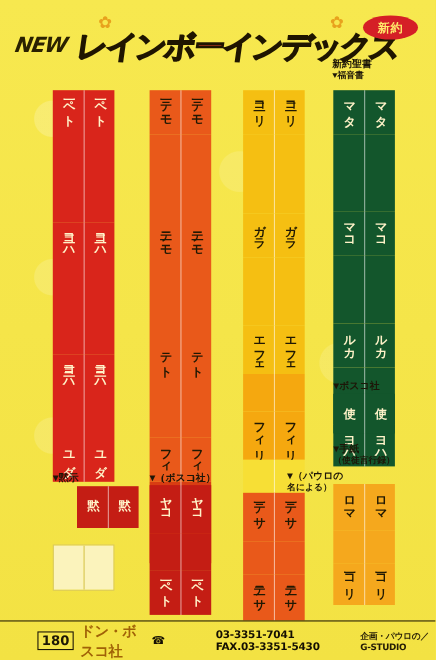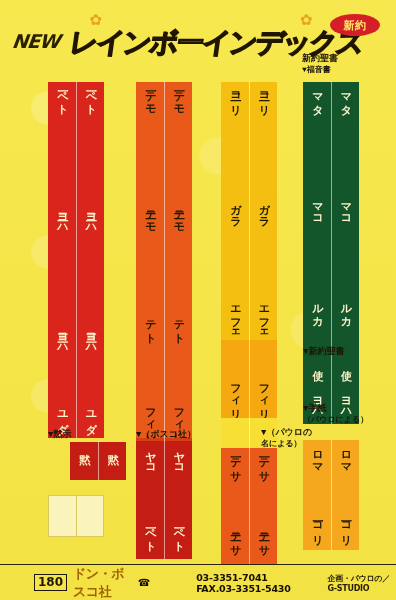--- a/index.html
+++ b/index.html
@@ -408,32 +408,32 @@
         </div>
         <div class="tabrow" style="height: 42px; background: rgb(233, 89, 26);">
           <div class="tab">
             <span class="tab-text txt-dark">二テサ</span>
           </div>
           <div class="tab divider-left">
             <span class="tab-text txt-dark">二テサ</span>
           </div>
         </div>
       </div>
-      <div class="sec-label" style="left: 303px; top: 347px;"><span>▼新約聖書</span></div>
+      <div class="sec-label" style="left: 303px; top: 347px;"><span>▼ボスコ社</span></div>
       <div class="tabgroup" style="position: absolute; left: 303px; top: 358px;">
         <div class="tabrow" style="height: 36px; background: rgb(19, 86, 44);">
           <div class="tab">
             <span class="tab-text txt-light">使</span>
           </div>
           <div class="tab divider-left">
             <span class="tab-text txt-light">使</span>
           </div>
         </div>
       </div>
-      <div class="sec-label" style="left: 303px; top: 404px;"><span>▼手紙</span><span class="sub">（パウロによる）</span></div>
+      <div class="sec-label" style="left: 303px; top: 404px;"><span>▼手紙</span><span class="sub">（使徒言行録）</span></div>
       <div class="tabgroup" style="position: absolute; left: 303px; top: 440px;">
         <div class="tabrow" style="height: 42px; background: rgb(245, 168, 29);">
           <div class="tab">
             <span class="tab-text txt-dark">ロマ</span>
           </div>
           <div class="tab divider-left">
             <span class="tab-text txt-dark">ロマ</span>
           </div>
         </div>
         <div class="tabrow" style="height: 30px; background: rgb(245, 168, 29);">

